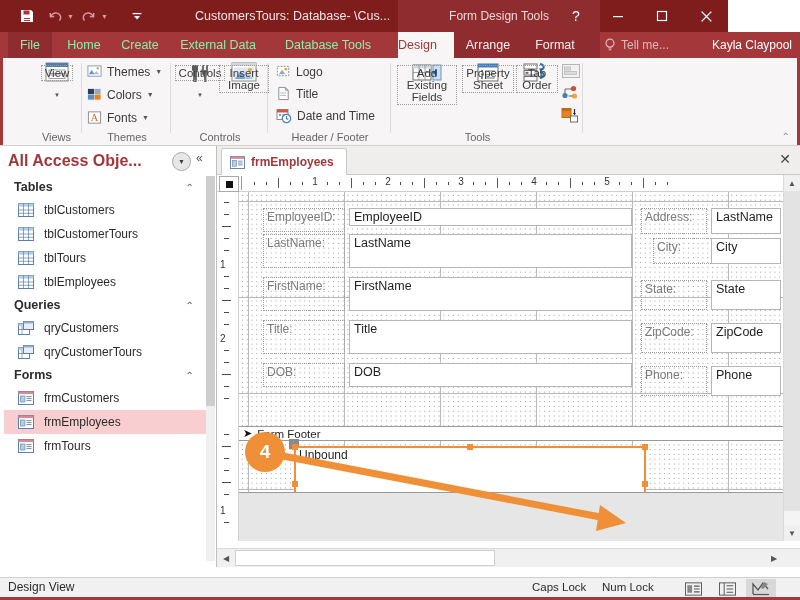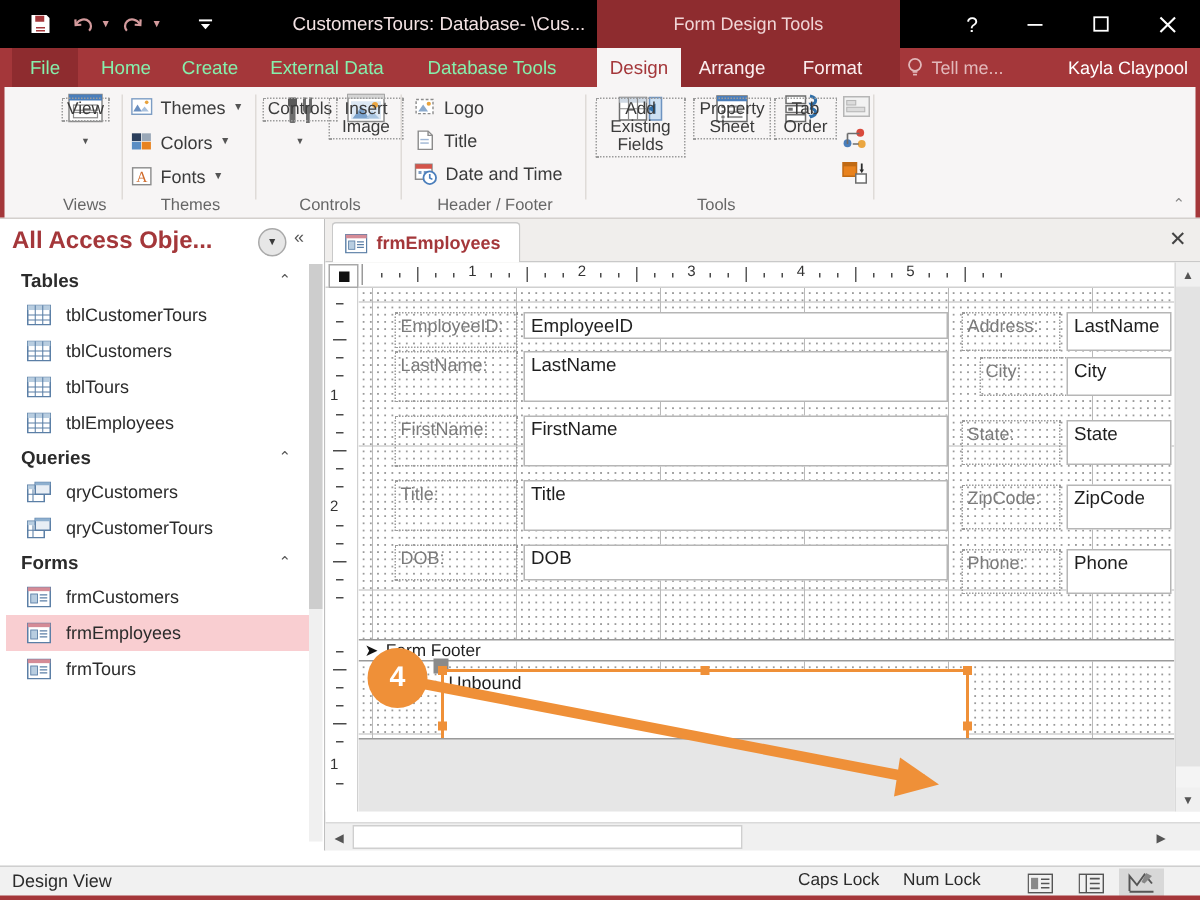--- a/index.html
+++ b/index.html
@@ -5,21 +5,21 @@
   html,body{margin:0;padding:0;}
   body{
     width:800px;height:600px;overflow:hidden;
     font-family:"Liberation Sans", sans-serif;
     font-size:12px;color:#2b2b2b;background:#ffffff;
     -webkit-font-smoothing:antialiased;
   }
   #app{position:relative;width:800px;height:600px;background:#fff;}
 
   
-  .titlebar{position:absolute;left:0;top:0;width:800px;height:32px;background:#000000;}
+  .titlebar{position:absolute;left:0;top:0;width:728px;height:32px;background:#7f1d1d;}
   .qat{position:absolute;left:0;top:0;height:32px;display:flex;align-items:center;padding-left:14px;gap:2px;}
   .qat .qbtn{width:26px;height:26px;display:flex;align-items:center;justify-content:center;color:#fff;}
   .qat .qbtn.dim{color:#d39a9c;}
   .qat .qbtn svg{display:block;}
   .caret{font-size:7px;line-height:1;color:#d39a9c;margin-left:-3px;}
   .doctitle{position:absolute;left:195px;top:0;height:32px;line-height:32px;color:#f4e3e4;font-size:12.5px;white-space:nowrap;}
   .ctxtab{position:absolute;left:398px;top:0;width:202px;height:32px;background:#8e2c2f;}
   .ctxtab span{display:block;text-align:center;line-height:32px;color:#f0d5d6;font-size:12px;}
   .winbtns{position:absolute;right:0;top:0;height:32px;display:flex;align-items:center;}
   .winbtn{width:44px;height:32px;display:flex;align-items:center;justify-content:center;color:#fff;font-size:13px;}
@@ -193,21 +193,21 @@
   </div>
 
   <div class="tabbar">
     <div class="t file" style="left:8px;width:44px;">File</div>
     <div class="t" style="left:58px;width:52px;">Home</div>
     <div class="t" style="left:114px;width:52px;">Create</div>
     <div class="t" style="left:172px;width:92px;">External Data</div>
     <div class="t" style="left:272px;width:112px;">Database Tools</div>
   </div>
   <div class="ctxtabstrip">
-    <div class="t active" style="position:absolute;left:0;top:0;width:56px;height:26px;line-height:26px;font-size:12.5px;text-align:center;background:#f7f5f5;color:#a4373a;">Design</div>
+    <div class="t active" style="position:absolute;left:0;top:0;width:56px;height:26px;line-height:26px;font-size:12.5px;text-align:left;background:#f7f5f5;color:#a4373a;">Design</div>
     <div class="t" style="position:absolute;left:58px;top:0;width:64px;height:26px;line-height:26px;font-size:12.5px;text-align:center;color:#fbeeef;">Arrange</div>
     <div class="t" style="position:absolute;left:126px;top:0;width:62px;height:26px;line-height:26px;font-size:12.5px;text-align:center;color:#fbeeef;">Format</div>
   </div>
   <div class="tellme">
     <svg width="12" height="14" viewBox="0 0 12 14">
         <circle cx="6" cy="5.2" r="4" fill="none" stroke="#e2b8ba" stroke-width="1.2"></circle>
         <rect x="4.4" y="9.4" width="3.2" height="1.1" fill="#e2b8ba"></rect>
         <rect x="4.7" y="11.2" width="2.6" height="1.1" fill="#e2b8ba"></rect>
       </svg>
     <span>Tell me...</span>
@@ -421,29 +421,29 @@
       <div class="grouphdr">
         <span>Tables</span>
         <span class="chev">⌃</span>
       </div>
       <div class="navitem">
         <svg width="16" height="14" viewBox="0 0 16 14">
             <rect x="0.5" y="0.5" width="15" height="13" fill="#fff" stroke="#5b7fa6" stroke-width="1"></rect>
             <rect x="0.5" y="0.5" width="15" height="3.2" fill="#b8cde0"></rect>
             <path d="M5.5 0.5 v13 M10.5 0.5 v13 M0.5 7 h15 M0.5 10.3 h15" stroke="#5b7fa6" stroke-width="0.7"></path>
           </svg>
-        <span>tblCustomerTours</span>
+        <span>tblCustomers</span>
       </div>
       <div class="navitem">
         <svg width="16" height="14" viewBox="0 0 16 14">
             <rect x="0.5" y="0.5" width="15" height="13" fill="#fff" stroke="#5b7fa6" stroke-width="1"></rect>
             <rect x="0.5" y="0.5" width="15" height="3.2" fill="#b8cde0"></rect>
             <path d="M5.5 0.5 v13 M10.5 0.5 v13 M0.5 7 h15 M0.5 10.3 h15" stroke="#5b7fa6" stroke-width="0.7"></path>
           </svg>
-        <span>tblCustomers</span>
+        <span>tblCustomerTours</span>
       </div>
       <div class="navitem">
         <svg width="16" height="14" viewBox="0 0 16 14">
             <rect x="0.5" y="0.5" width="15" height="13" fill="#fff" stroke="#5b7fa6" stroke-width="1"></rect>
             <rect x="0.5" y="0.5" width="15" height="3.2" fill="#b8cde0"></rect>
             <path d="M5.5 0.5 v13 M10.5 0.5 v13 M0.5 7 h15 M0.5 10.3 h15" stroke="#5b7fa6" stroke-width="0.7"></path>
           </svg>
         <span>tblTours</span>
       </div>
       <div class="navitem">

